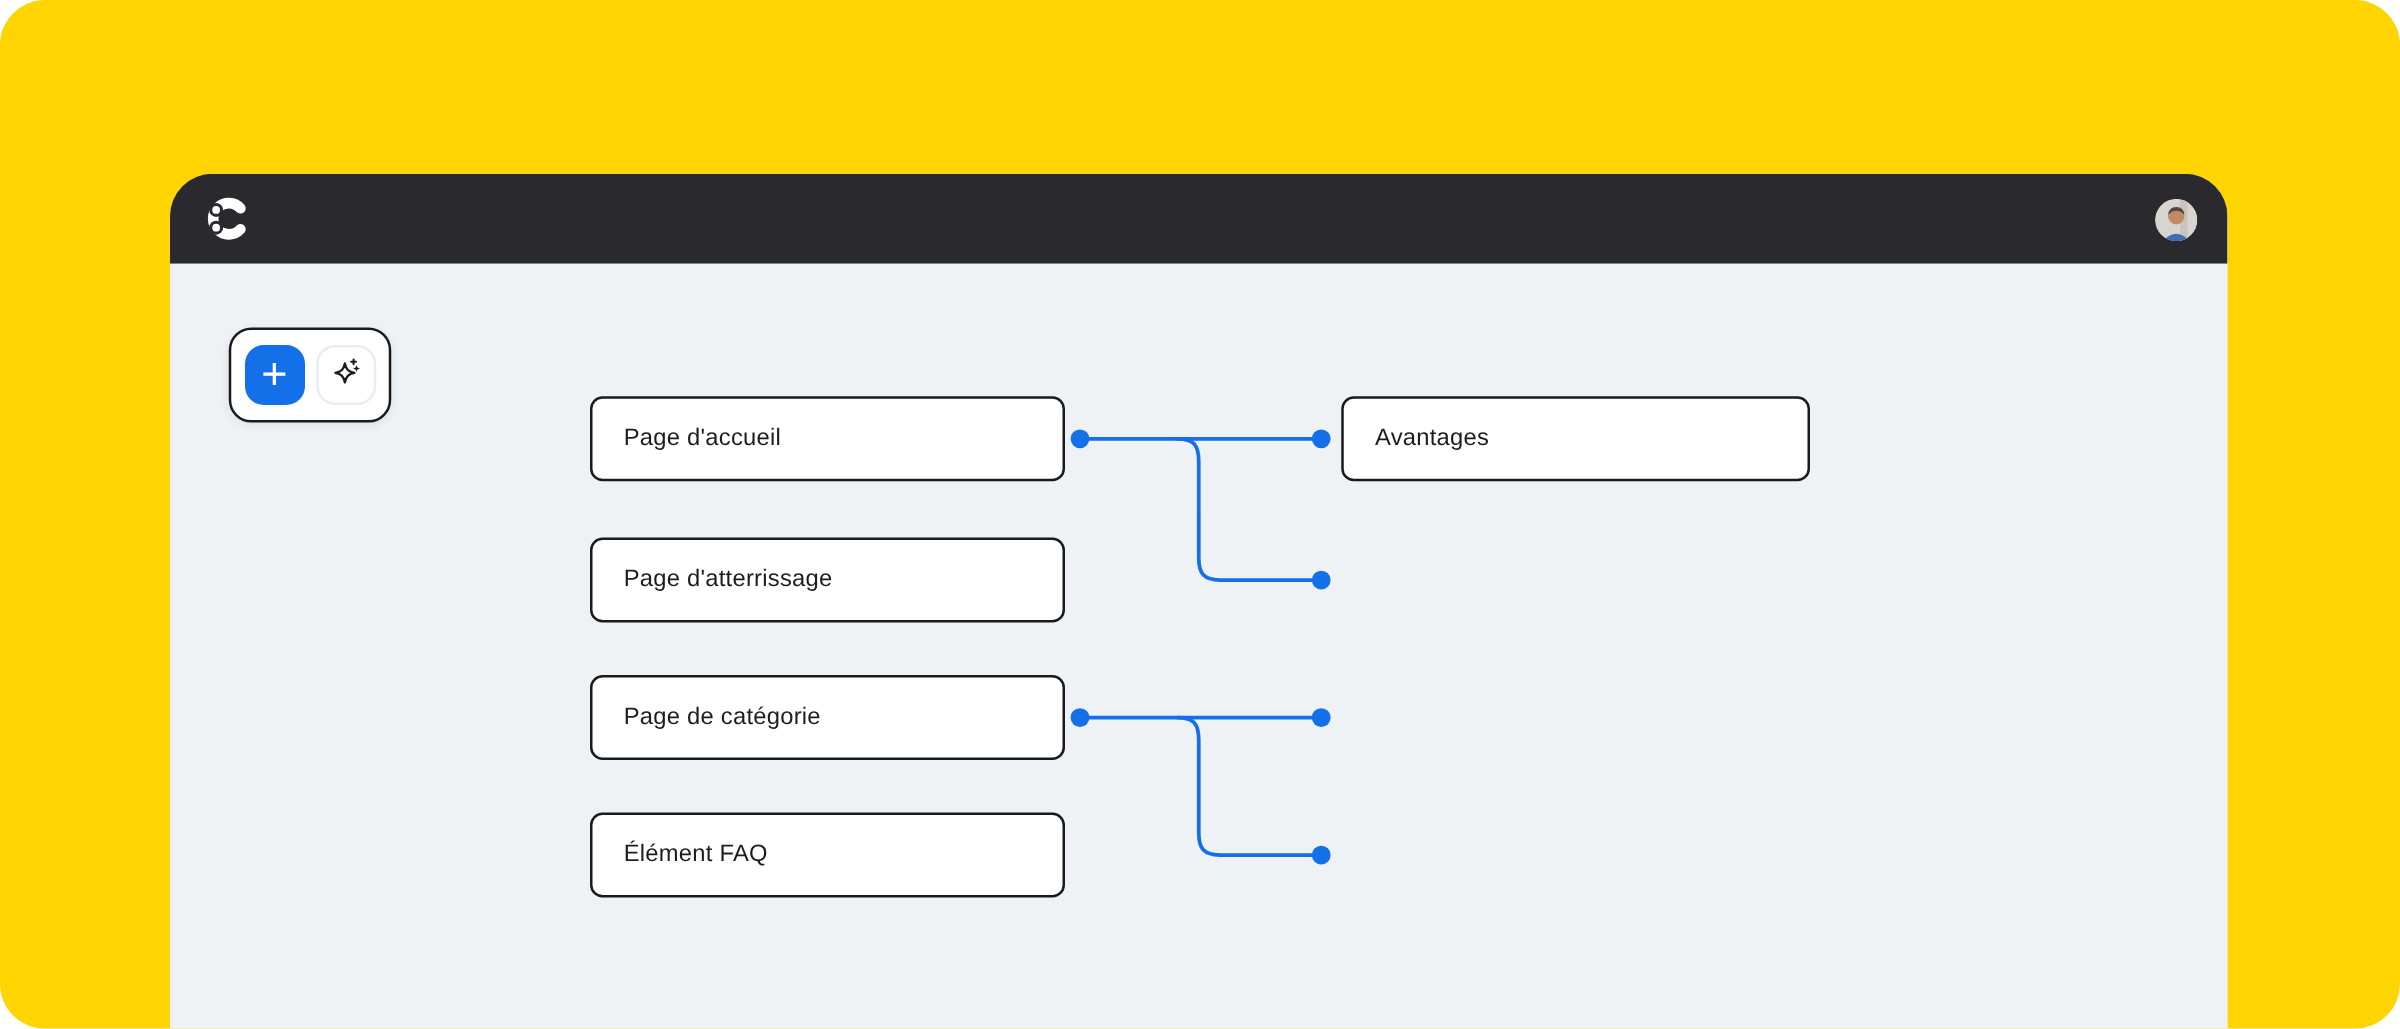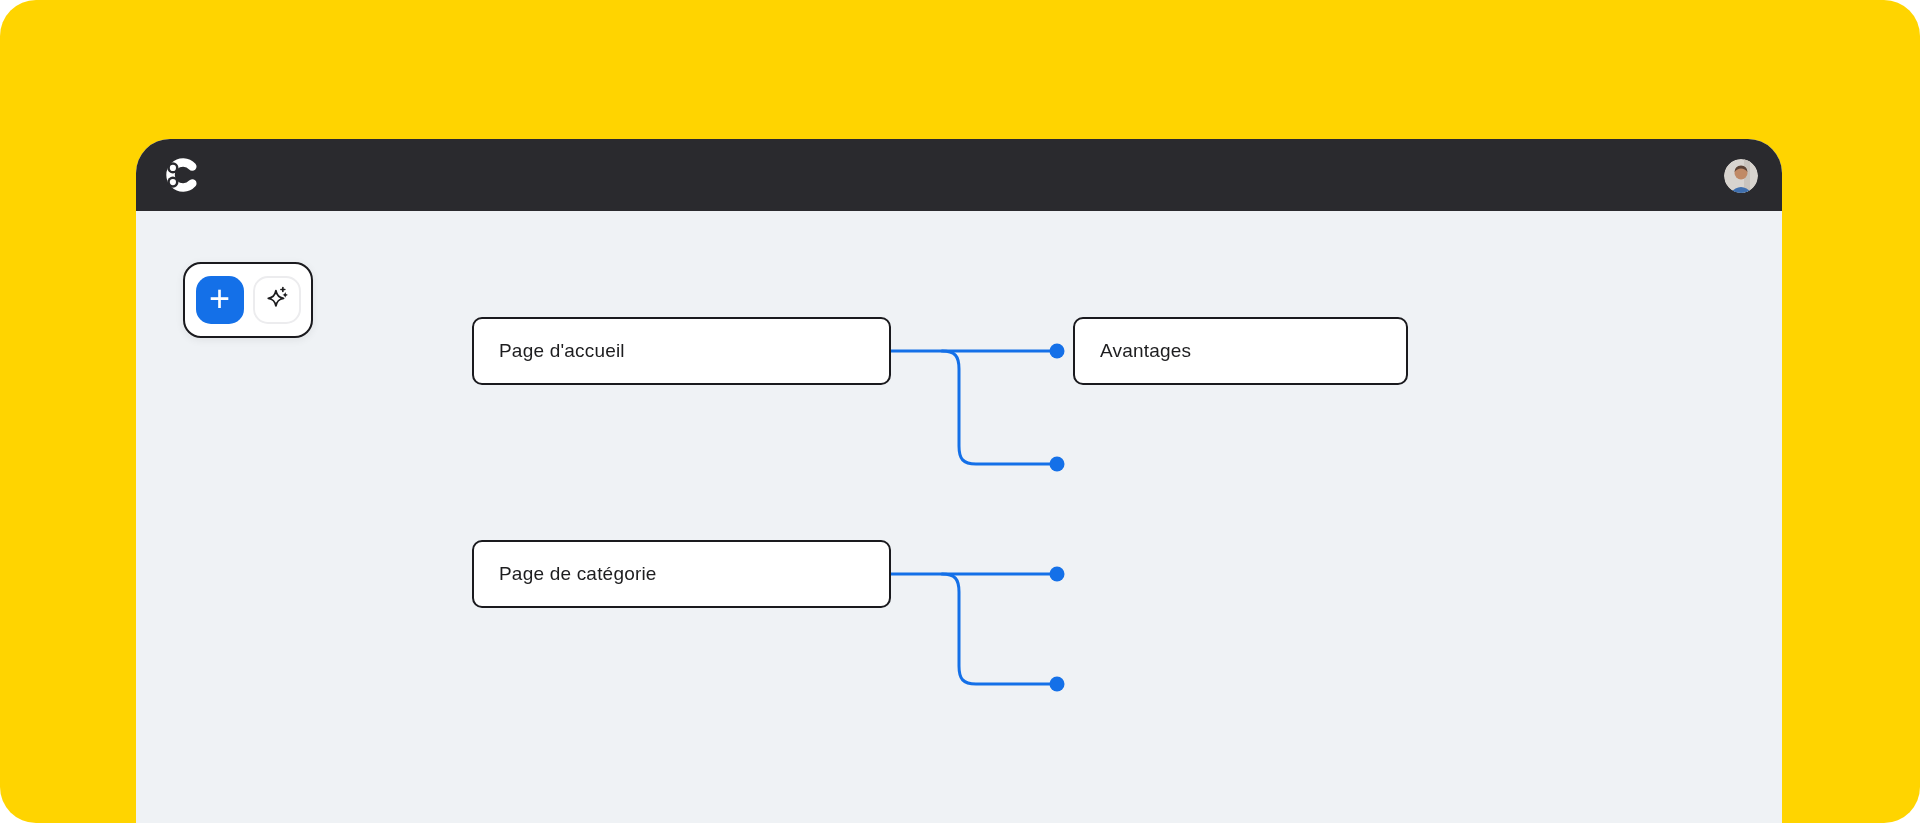--- a/index.html
+++ b/index.html
@@ -28,26 +28,26 @@
 
   .toolbar{position:absolute;left:47px;top:51px;width:130px;height:76px;background:#ffffff;
     border:2.5px solid var(--node-border);border-radius:18px;display:flex;align-items:center;
     justify-content:center;gap:9px;box-shadow:0 2px 8px rgba(0,0,0,.07);}
   .btn{width:48px;height:48px;border-radius:15px;display:flex;align-items:center;
     justify-content:center;cursor:pointer;}
   .btn-add{background:var(--accent);border:none;}
   .btn-add .plus{color:#ffffff;font-size:36px;font-weight:300;line-height:1;margin-top:-3px;}
   .btn-ai{background:#ffffff;border:2px solid #ececee;}
 
-  .node{position:absolute;width:419px;height:68px;background:var(--node-bg);
+  .node{position:absolute;width:380px;height:68px;background:var(--node-bg);
     border:2px solid var(--node-border);border-radius:10px;display:flex;align-items:center;
     padding-left:25px;cursor:grab;}
   .node-label{font-size:19px;color:var(--node-text);letter-spacing:.2px;}
   .col-l{left:336px;}
-  .col-r{left:937px;width:335px;}
+  .col-r{left:937px;width:375px;}
   .row1{top:106px;} .row2{top:219px;} .row3{top:329px;} .row4{top:439px;}
 </style>
 </head>
 <body>
 
 <div class="stage">
   <div class="frame">
     <div class="window">
 
       <header class="topbar">
@@ -111,22 +111,28 @@
                   <line x1="15.6" y1="3.2" x2="19.2" y2="3.2"></line>
                 </g>
               </svg>
             </span>
           </button>
         </div>
 
         <div class="node col-l row1">
           <span class="node-label">Page d'accueil</span>
         </div>
+        <div class="node col-l row2">
+          <span class="node-label">Page d'atterrissage</span>
+        </div>
         <div class="node col-l row3">
           <span class="node-label">Page de catégorie</span>
+        </div>
+        <div class="node col-l row4">
+          <span class="node-label">Élément FAQ</span>
         </div>
 
         <div class="node col-r row1">
           <span class="node-label">Avantages</span>
         </div>
 
       </div>
     </div>
   </div>
 </div>

